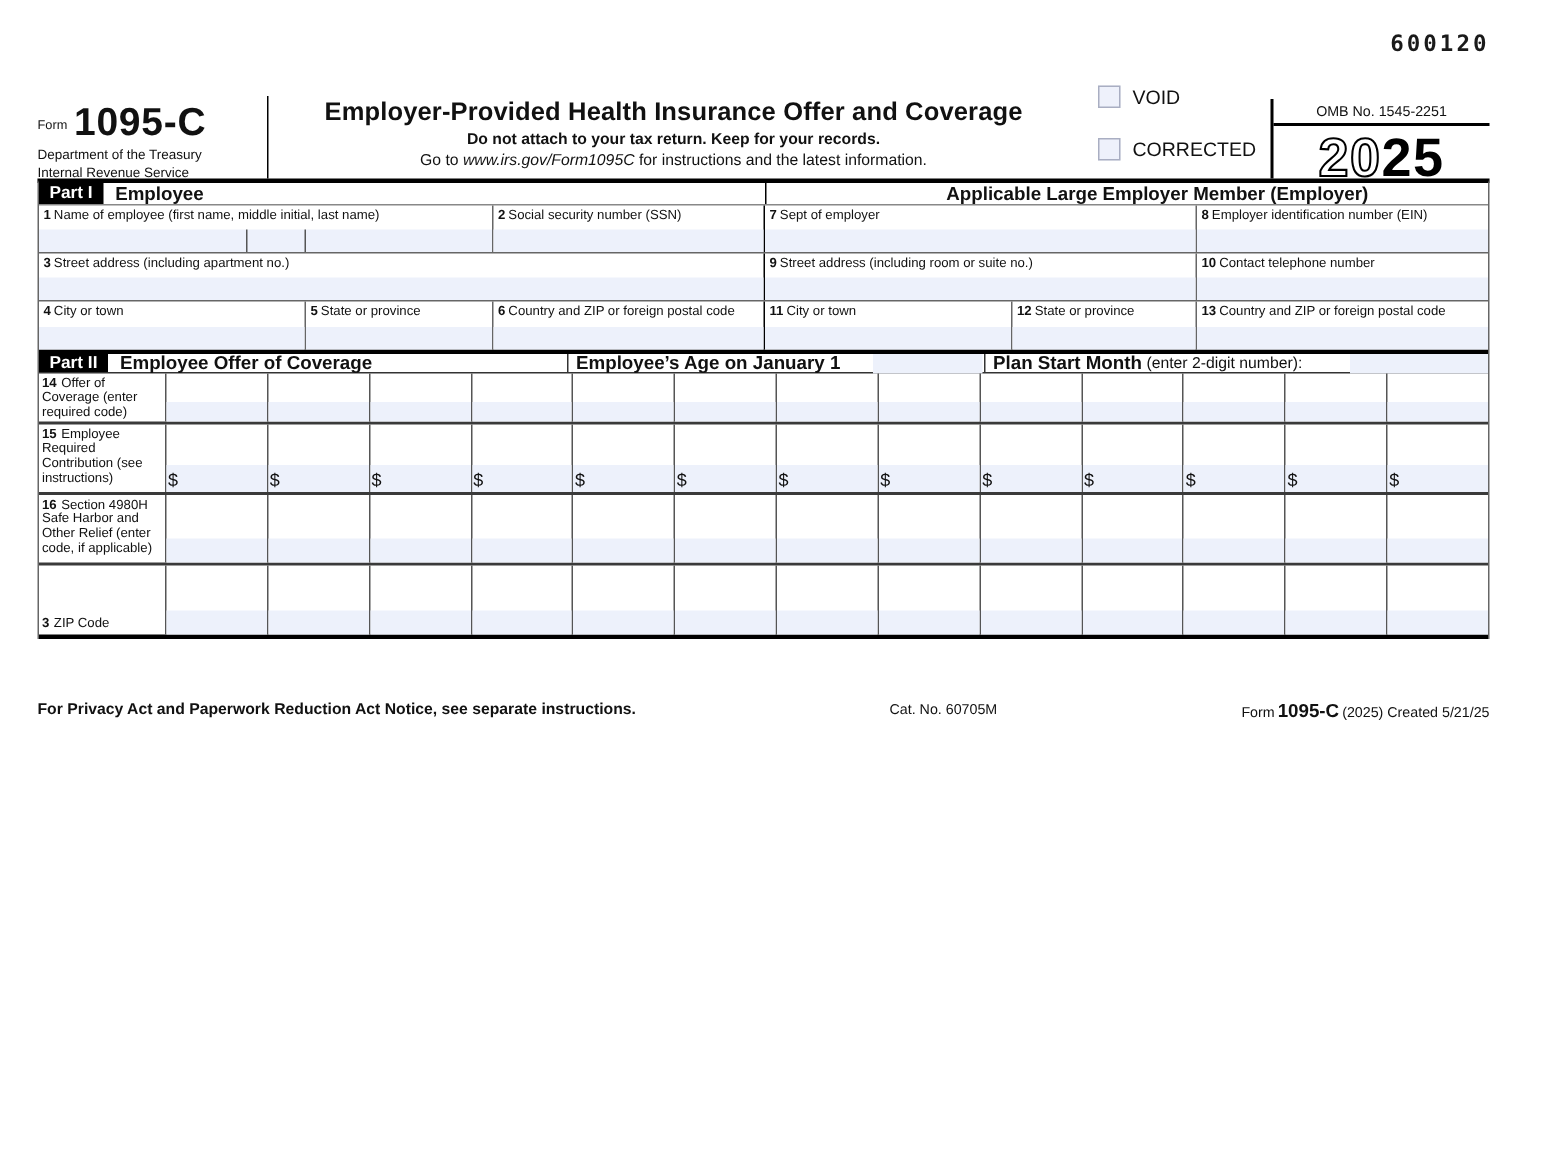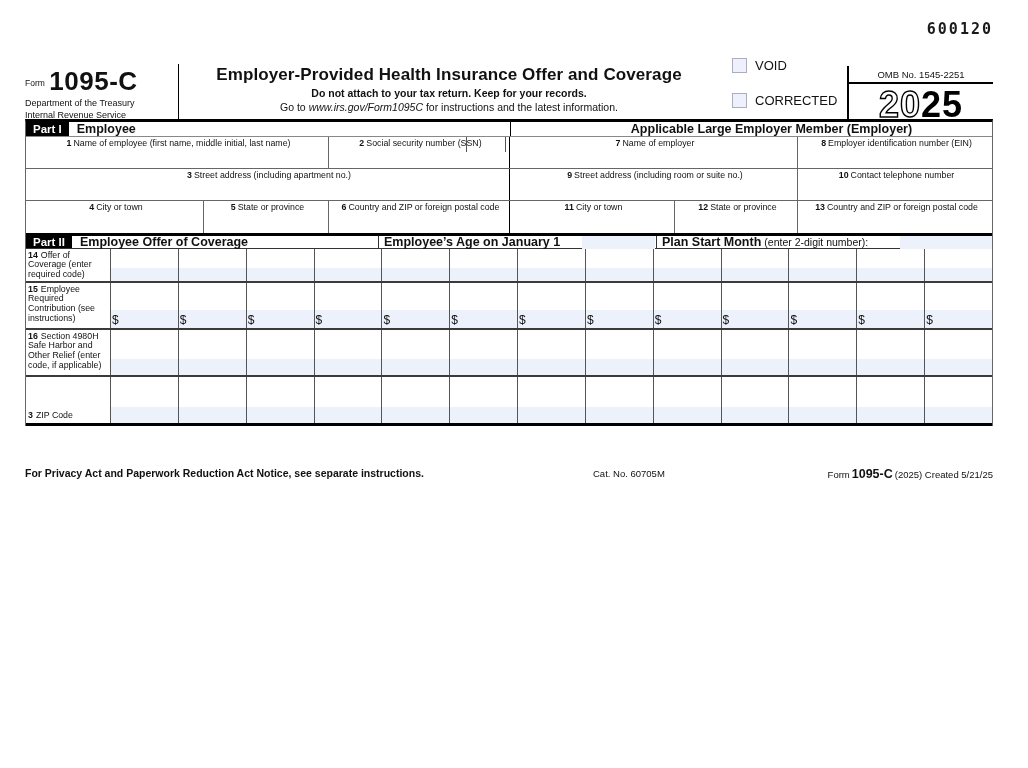--- a/index.html
+++ b/index.html
@@ -39,21 +39,21 @@
   .partbar { display:flex; align-items:stretch; height:15px; border-bottom:1px solid #888; }
   .badge { background:#000; color:#fff; font-weight:bold; font-size:11.5px; padding:0 7px; display:flex; align-items:center; }
   .partbar-title { font-weight:bold; font-size:12.5px; padding-left:8px; display:flex; align-items:center; }
 
   
   .p1bar-left { width:484px; display:flex; }
   .p1bar-right { flex:1; border-left:1px solid #000; display:flex; align-items:center; justify-content:center; font-weight:bold; font-size:12.5px;padding-left:40px; }
   .p1row { display:flex; height:32px; border-bottom:1px solid #666; }
   .p1half-l { width:484px; display:flex; border-right:1px solid #000; }
   .p1half-r { flex:1; display:flex; }
-  .p1cell { display:flex; flex-direction:row; border-right:1px solid #666;text-align:center; }
+  .p1cell { display:flex; flex-direction:column; border-right:1px solid #666; }
   .p1cell:last-child { border-right:none; }
   .p1label { flex:1; font-size:8.8px; padding:1.5px 0 0 3px; line-height:1.1; white-space:nowrap; overflow:hidden; }
   .p1label .fnum { font-weight:bold; margin-right:2px; }
   .p1input { height:15px; background:#edf1fb; position:relative; }
   .namesep { position:absolute; top:0; width:1px; height:15px; background:#555; }
   .namesep.s1 { left:138px; } .namesep.s2 { left:177px; }
 
   
   .p2bar { display:flex; align-items:stretch; height:16px; border-top:3px solid #000; border-bottom:1px solid #333; }
   .p2seg-age { width:278px; border-left:1px solid #333; display:flex; align-items:center; font-weight:bold; font-size:12.5px; padding-left:5px; }
@@ -142,21 +142,21 @@
                 <span class="namesep s2"></span>
               </div>
           </div>
           <div class="p1cell" style="flex:1">
             <div class="p1label"><span class="fnum">2</span><span>Social security number (SSN)</span></div>
             <div class="p1input"></div>
           </div>
         </div>
         <div class="p1half-r">
           <div class="p1cell" style="width:288px">
-            <div class="p1label"><span class="fnum">7</span><span>Name of employer</span></div>
+            <div class="p1label"><span class="fnum">7</span><span>Sept of employer</span></div>
             <div class="p1input"></div>
           </div>
           <div class="p1cell" style="flex:1">
             <div class="p1label"><span class="fnum">8</span><span>Employer identification number (EIN)</span></div>
             <div class="p1input"></div>
           </div>
         </div>
       </div>
 
       <div class="p1row">

